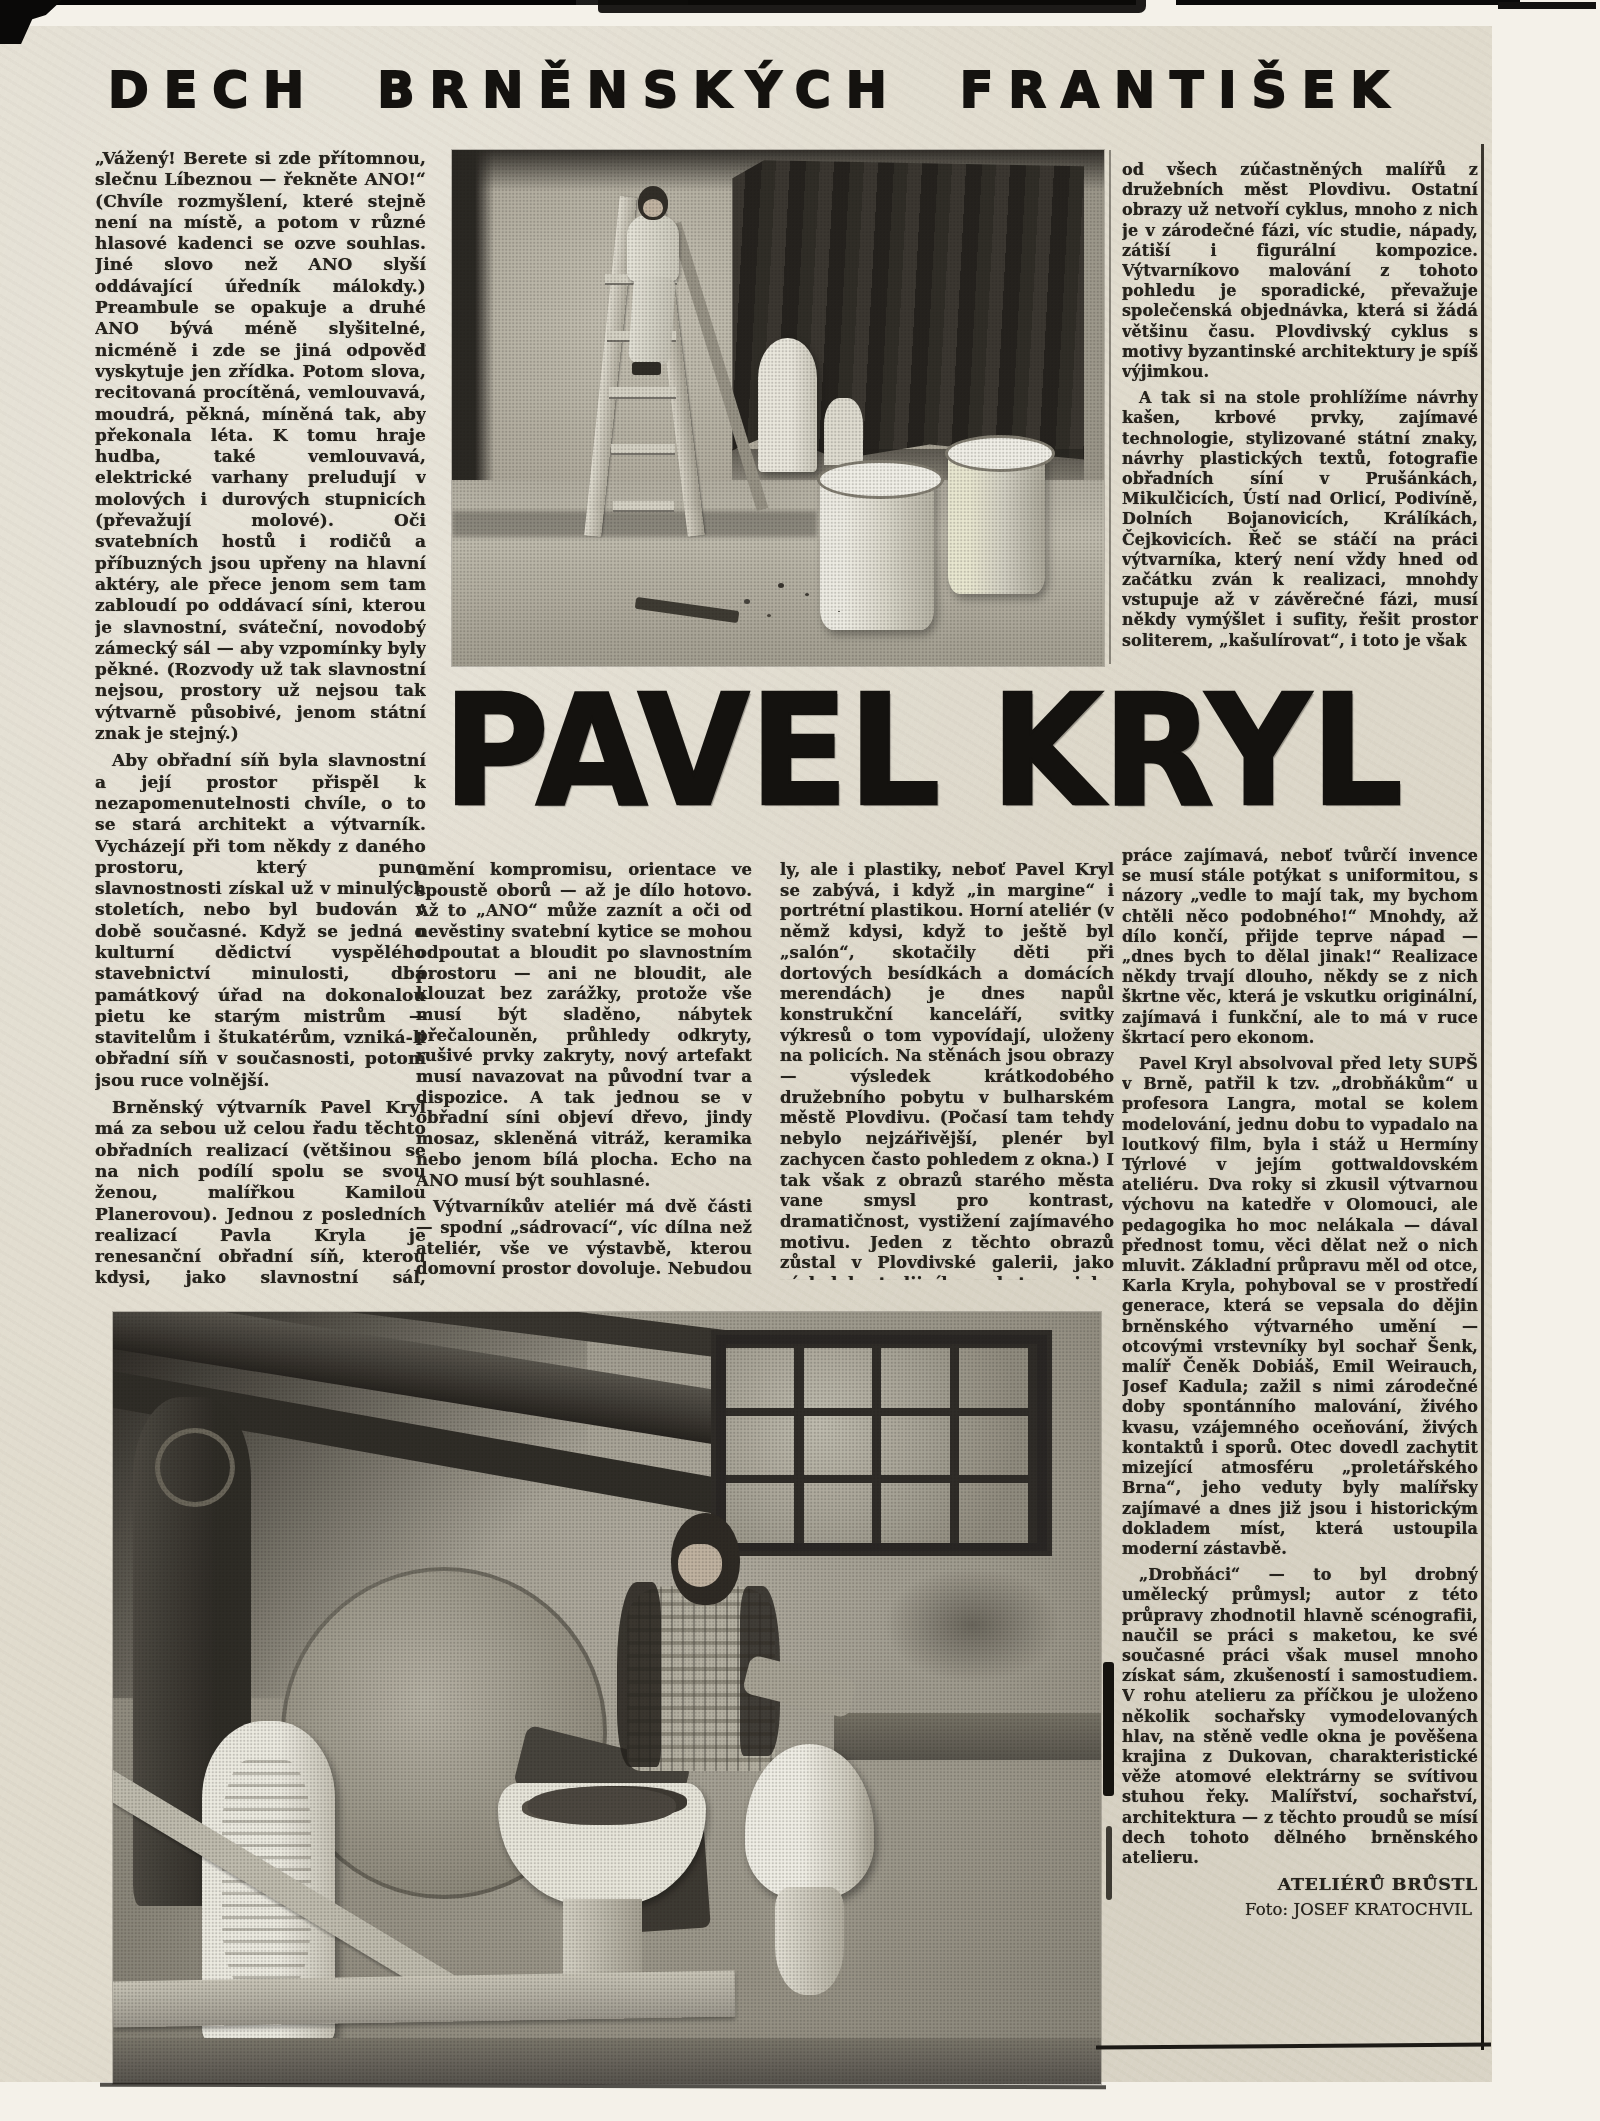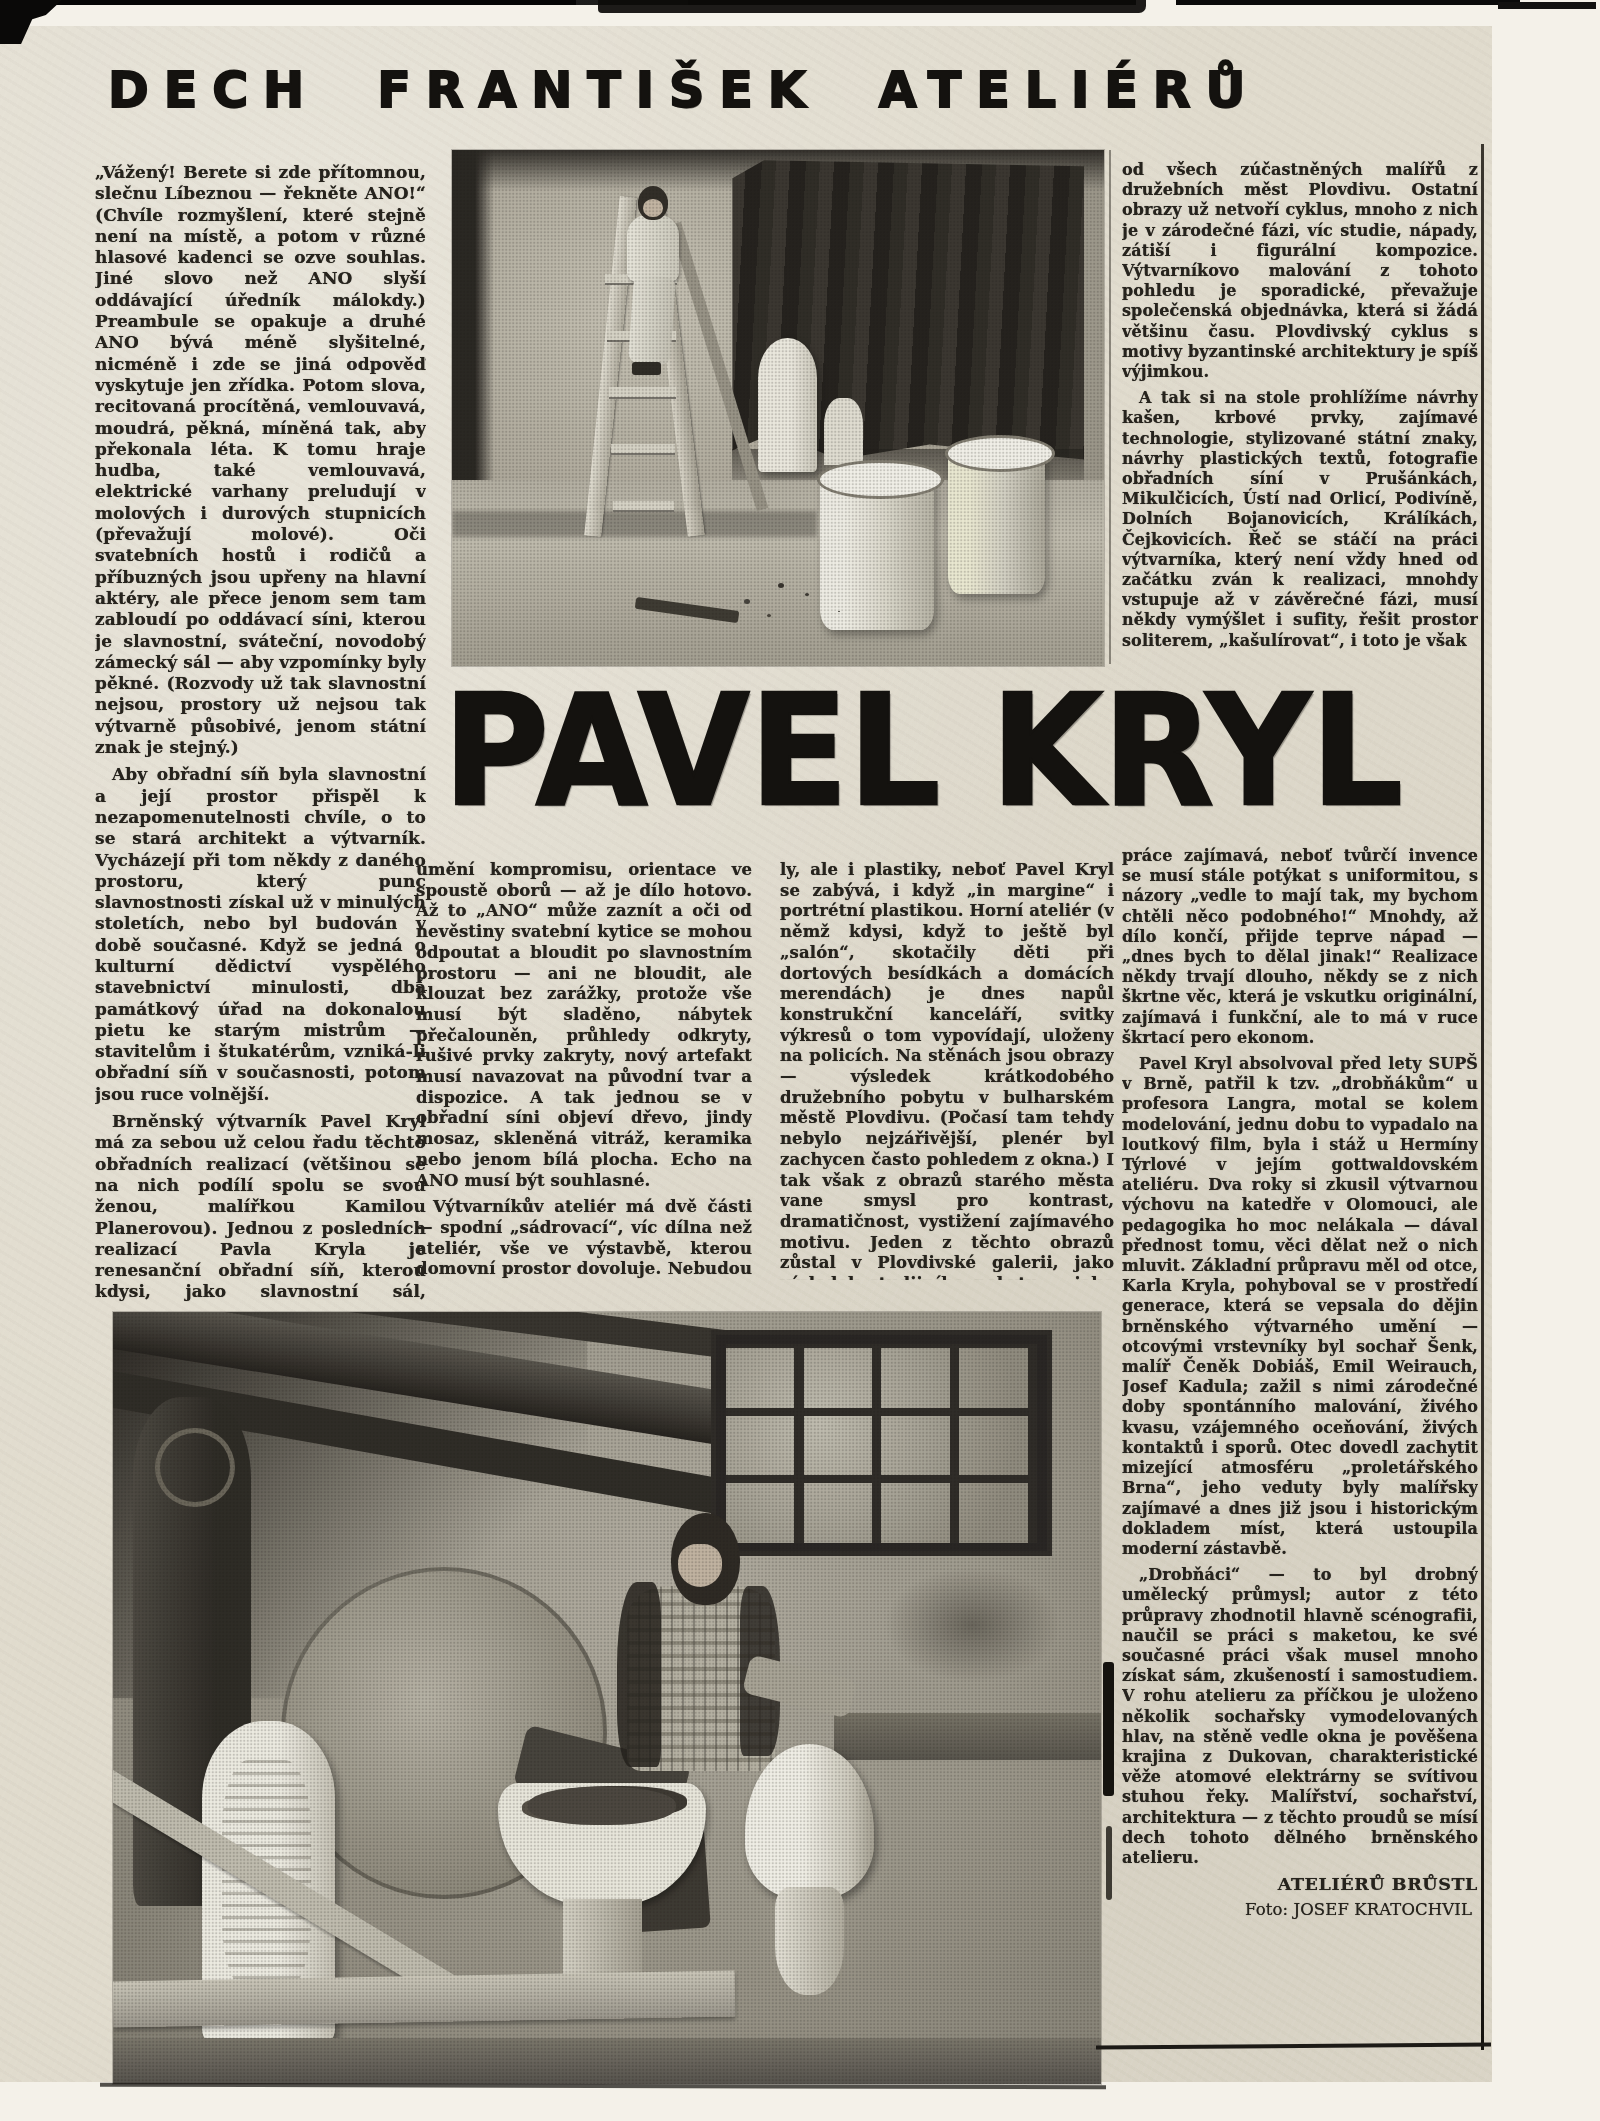--- a/index.html
+++ b/index.html
@@ -56,21 +56,21 @@
     -webkit-text-stroke:2.5px var(--color-headline_ink);
     transform:scale(.97,1.03);transform-origin:left top;
     text-shadow:2px 2px 1px rgba(20,18,15,.35);
   }
   
   .col{position:absolute;overflow:hidden;color:var(--color-ink);
     font-size:16.5px;line-height:20.7px;text-align:justify;font-weight:700;
     letter-spacing:.1px;text-shadow:0 0 .7px rgba(30,27,22,.75);}
   .col p{margin:0 0 6px;text-indent:17px;}
   .col p.cont{text-indent:0;}
-  .col1{left:95px;top:136px;width:331px;height:1140px;font-size:17px;line-height:21.3px;}
+  .col1{left:95px;top:122px;width:331px;height:1140px;font-size:17px;line-height:21.3px;}
   .col2{left:416px;top:834px;width:336px;height:420px;}
   .col3{left:780px;top:834px;width:334px;height:420px;}
   .col4a{left:1122px;top:134px;width:356px;height:522px;font-size:16px;line-height:20.2px;}
   .col4b{left:1122px;top:820px;width:356px;height:1202px;font-size:16px;line-height:20.2px;}
   .byline{margin:14px 0 0;text-align:right;font-weight:700;font-size:17.5px;letter-spacing:.6px;text-indent:0;}
   .credit{margin:4px 0 0;text-align:right;padding-right:6px;font-size:16.5px;font-weight:400;text-indent:0;}
   
   .photo{position:absolute;overflow:hidden;outline:1px solid rgba(30,28,24,.25);filter:contrast(.96) saturate(.9);}
   .photo::after{content:"";position:absolute;inset:0;pointer-events:none;
     background-image:radial-gradient(rgba(22,19,15,.20) 1px, rgba(22,19,15,0) 1.45px);
@@ -155,21 +155,21 @@
   .pb-bench{left:73%;top:52%;width:27%;height:6%;background:linear-gradient(180deg,#787364,#57534a);}
   .pb-plank-h{left:0;top:86%;width:63%;height:6%;background:linear-gradient(180deg,#cecaba,#9c978b);transform:rotate(-1deg);box-shadow:0 3px 4px rgba(0,0,0,.35);}
   .pb-plank-diag{left:-3%;top:57%;width:44%;height:3.6%;background:#c3bfaf;transform:rotate(31deg);transform-origin:left top;box-shadow:2px 2px 3px rgba(0,0,0,.3);}
   .pb-floor-dark{left:0;bottom:0;width:100%;height:6%;background:linear-gradient(0deg,#55514a,#7b7669);}
 </style>
 </head>
 <body>
 
 <div class="paper">
 
-  <h1 class="kicker">DECH FRANTIŠEK ATELIÉRŮ</h1>
+  <h1 class="kicker">DECH BRNĚNSKÝCH FRANTIŠEK</h1>
 
   <section class="col col1">
     <p class="cont">„Vážený! Berete si zde přítomnou, slečnu Líbeznou — řekněte ANO!“ (Chvíle rozmyšlení, které stejně není na místě, a potom v různé hlasové kadenci se ozve souhlas. Jiné slovo než ANO slyší oddávající úředník málokdy.) Preambule se opakuje a druhé ANO bývá méně slyšitelné, nicméně i zde se jiná odpověď vyskytuje jen zřídka. Potom slova, recitovaná procítěná, vemlouvavá, moudrá, pěkná, míněná tak, aby překonala léta. K tomu hraje hudba, také vemlouvavá, elektrické varhany preludují v molových i durových stupnicích (převažují molové). Oči svatebních hostů i rodičů a příbuzných jsou upřeny na hlavní aktéry, ale přece jenom sem tam zabloudí po oddávací síni, kterou je slavnostní, sváteční, novodobý zámecký sál — aby vzpomínky byly pěkné. (Rozvody už tak slavnostní nejsou, prostory už nejsou tak výtvarně působivé, jenom státní znak je stejný.)</p>
     <p>Aby obřadní síň byla slavnostní a její prostor přispěl k nezapomenutelnosti chvíle, o to se stará architekt a výtvarník. Vycházejí při tom někdy z daného prostoru, který punc slavnostnosti získal už v minulých stoletích, nebo byl budován v době současné. Když se jedná o kulturní dědictví vyspělého stavebnictví minulosti, dbá památkový úřad na dokonalou pietu ke starým mistrům — stavitelům i štukatérům, vzniká-li obřadní síň v současnosti, potom jsou ruce volnější.</p>
     <p>Brněnský výtvarník Pavel Kryl má za sebou už celou řadu těchto obřadních realizací (většinou se na nich podílí spolu se svou ženou, malířkou Kamilou Planerovou). Jednou z posledních realizací Pavla Kryla je renesanční obřadní síň, kterou kdysi, jako slavnostní sál, používal Ladislav Velen ze Žerotína. Nábytek, osvětlení, krycí panely, oddávací stůl, vše se musí nejdříve udělat ve zmenšeném modelu, potom přijde managering, shánění, telefonování, cestování, schůzky, porady, hledání řešení, měnění řešení, nutnost vyhovět,</p>
   </section>
 
   <figure class="photo photo-top" style="margin:0;">
     <div class="pt-wall"></div>
     <div class="pt-ceiling"></div>

